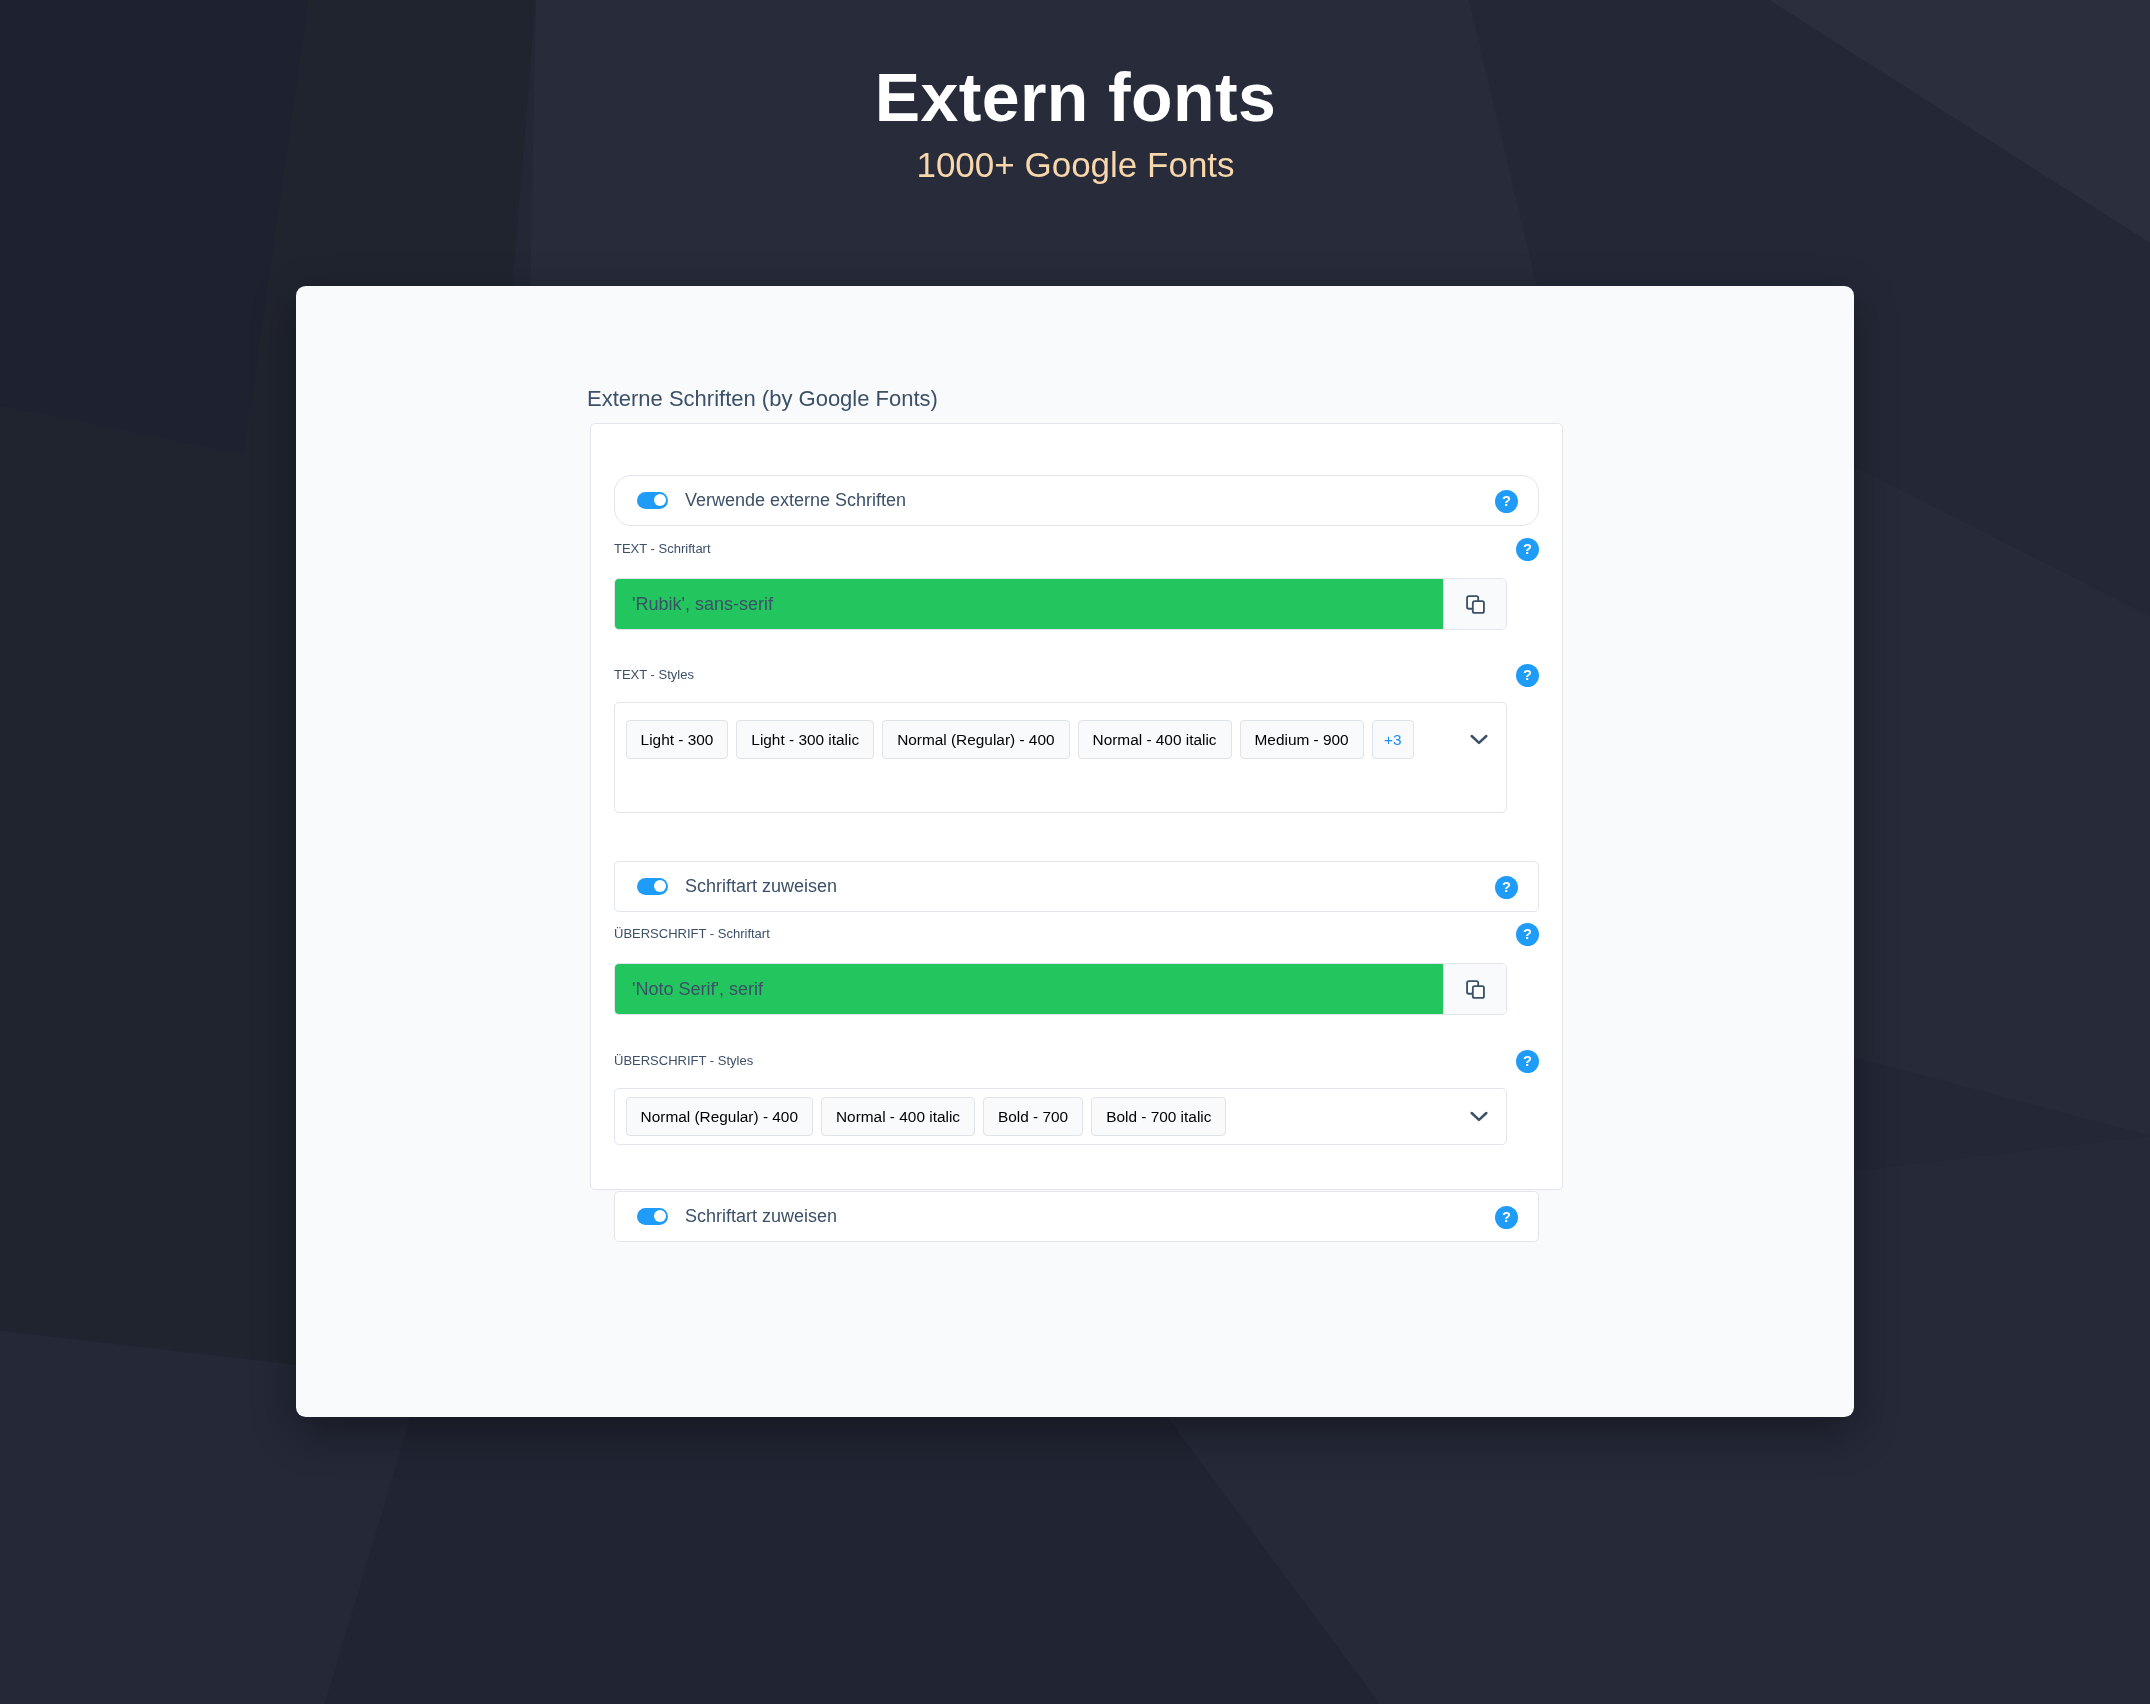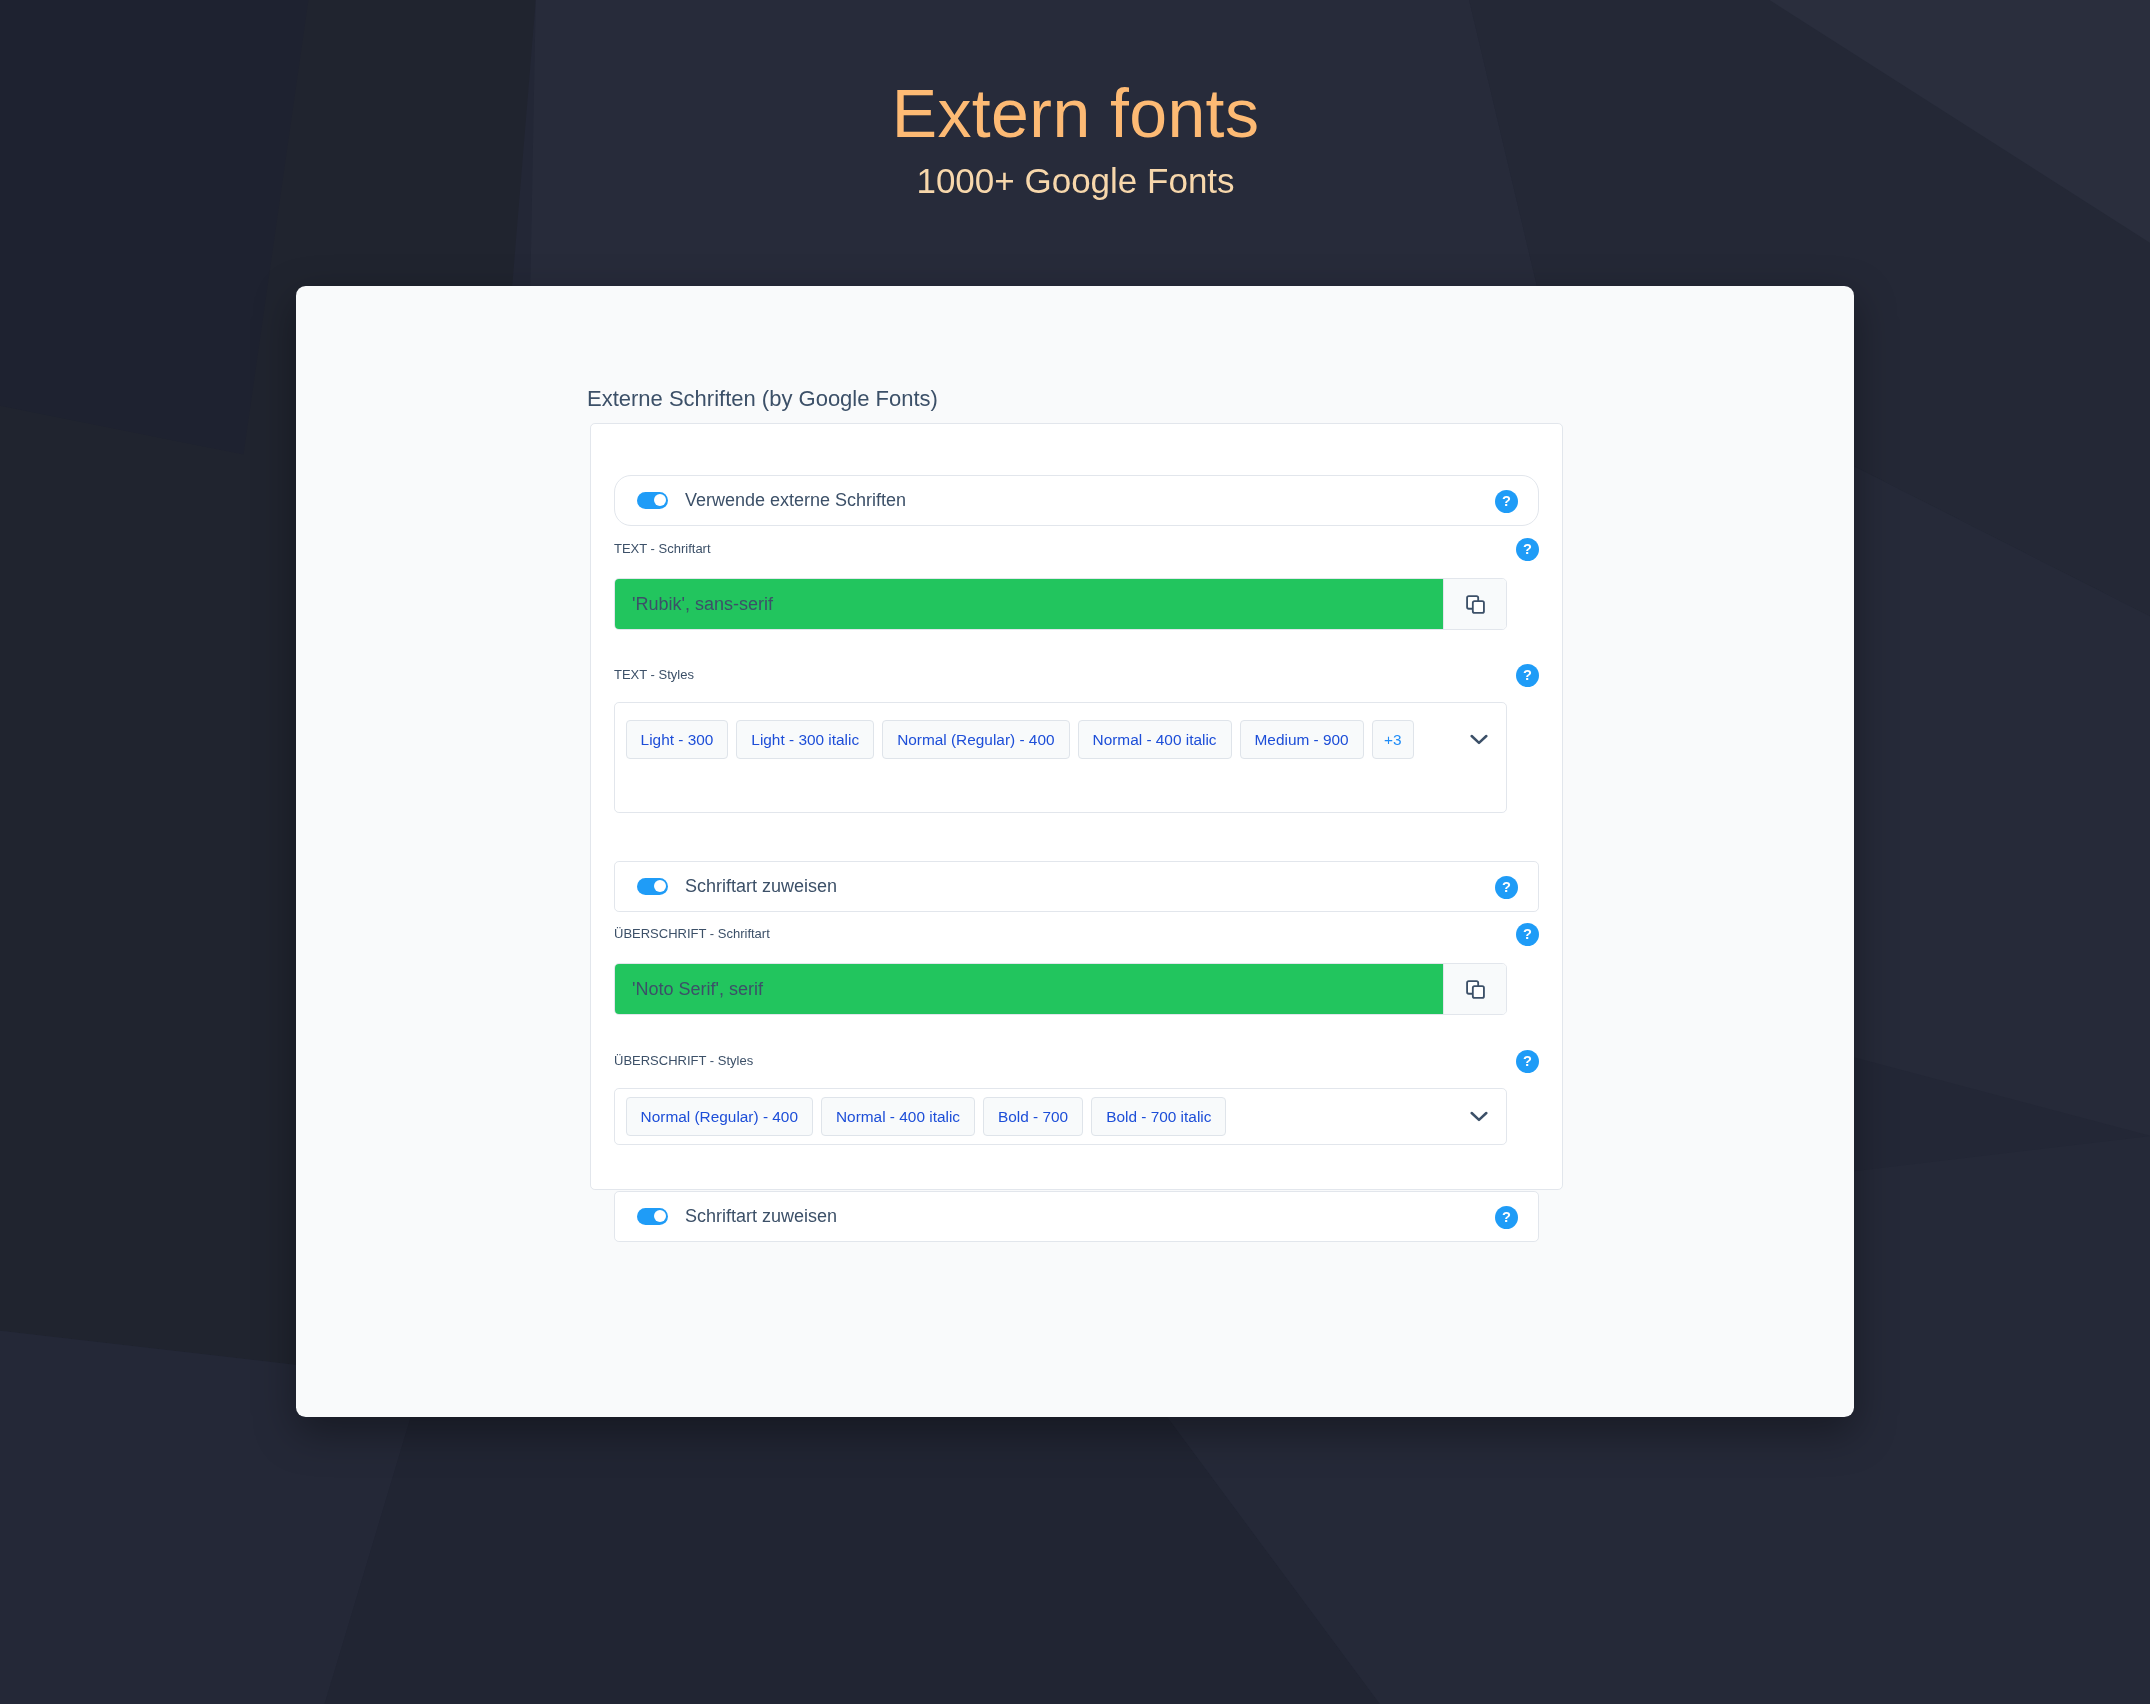--- a/index.html
+++ b/index.html
@@ -29,26 +29,25 @@
   .page-header {
     position: absolute;
     top: 0;
     left: 0;
     width: 2151px;
     z-index: 2;
     text-align: center;
     padding-top: 63px;
   }
   .page-title {
-    color: #fdba74;
+    color: #ffffff;
     font-size: 68px;
-    font-weight: 400;
+    font-weight: 700;
     letter-spacing: 0.4px;
     line-height: 1.0;
-    margin-top: 16px;
   }
   .page-subtitle {
     color: #f7d7ab;
     font-size: 35px;
     font-weight: 400;
     margin-top: 16px;
     line-height: 1.0;
   }
 
   
@@ -195,21 +194,21 @@
     display: flex;
     flex-wrap: wrap;
     gap: 8px;
     flex: 1 1 auto;
     align-items: flex-start;
   }
   .chip {
     border: 0.8px solid #dfe4ea;
     border-radius: 4px;
     background: #f8fafb;
-    color: #1d4ed8;
+    color: #000000;
     font-size: 15.4px;
     height: 39px;
     padding: 0 14px;
     display: flex;
     align-items: center;
     white-space: nowrap;
   }
   .chip.more {
     color: #1f8cf7;
     font-weight: 500;

